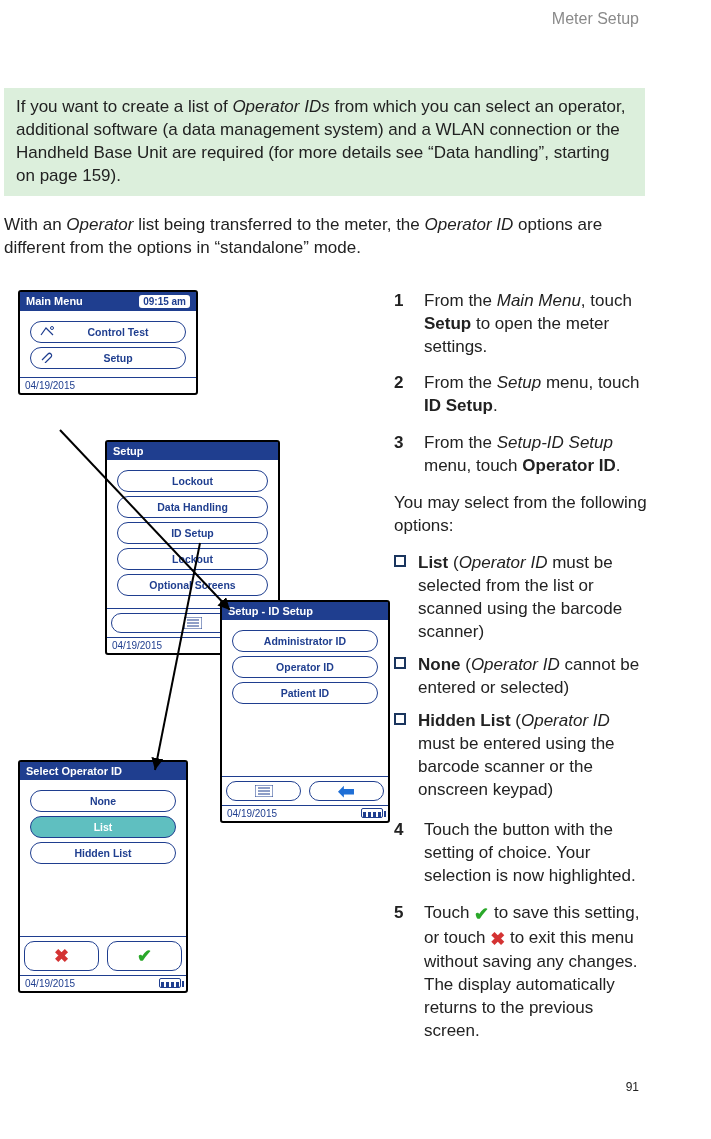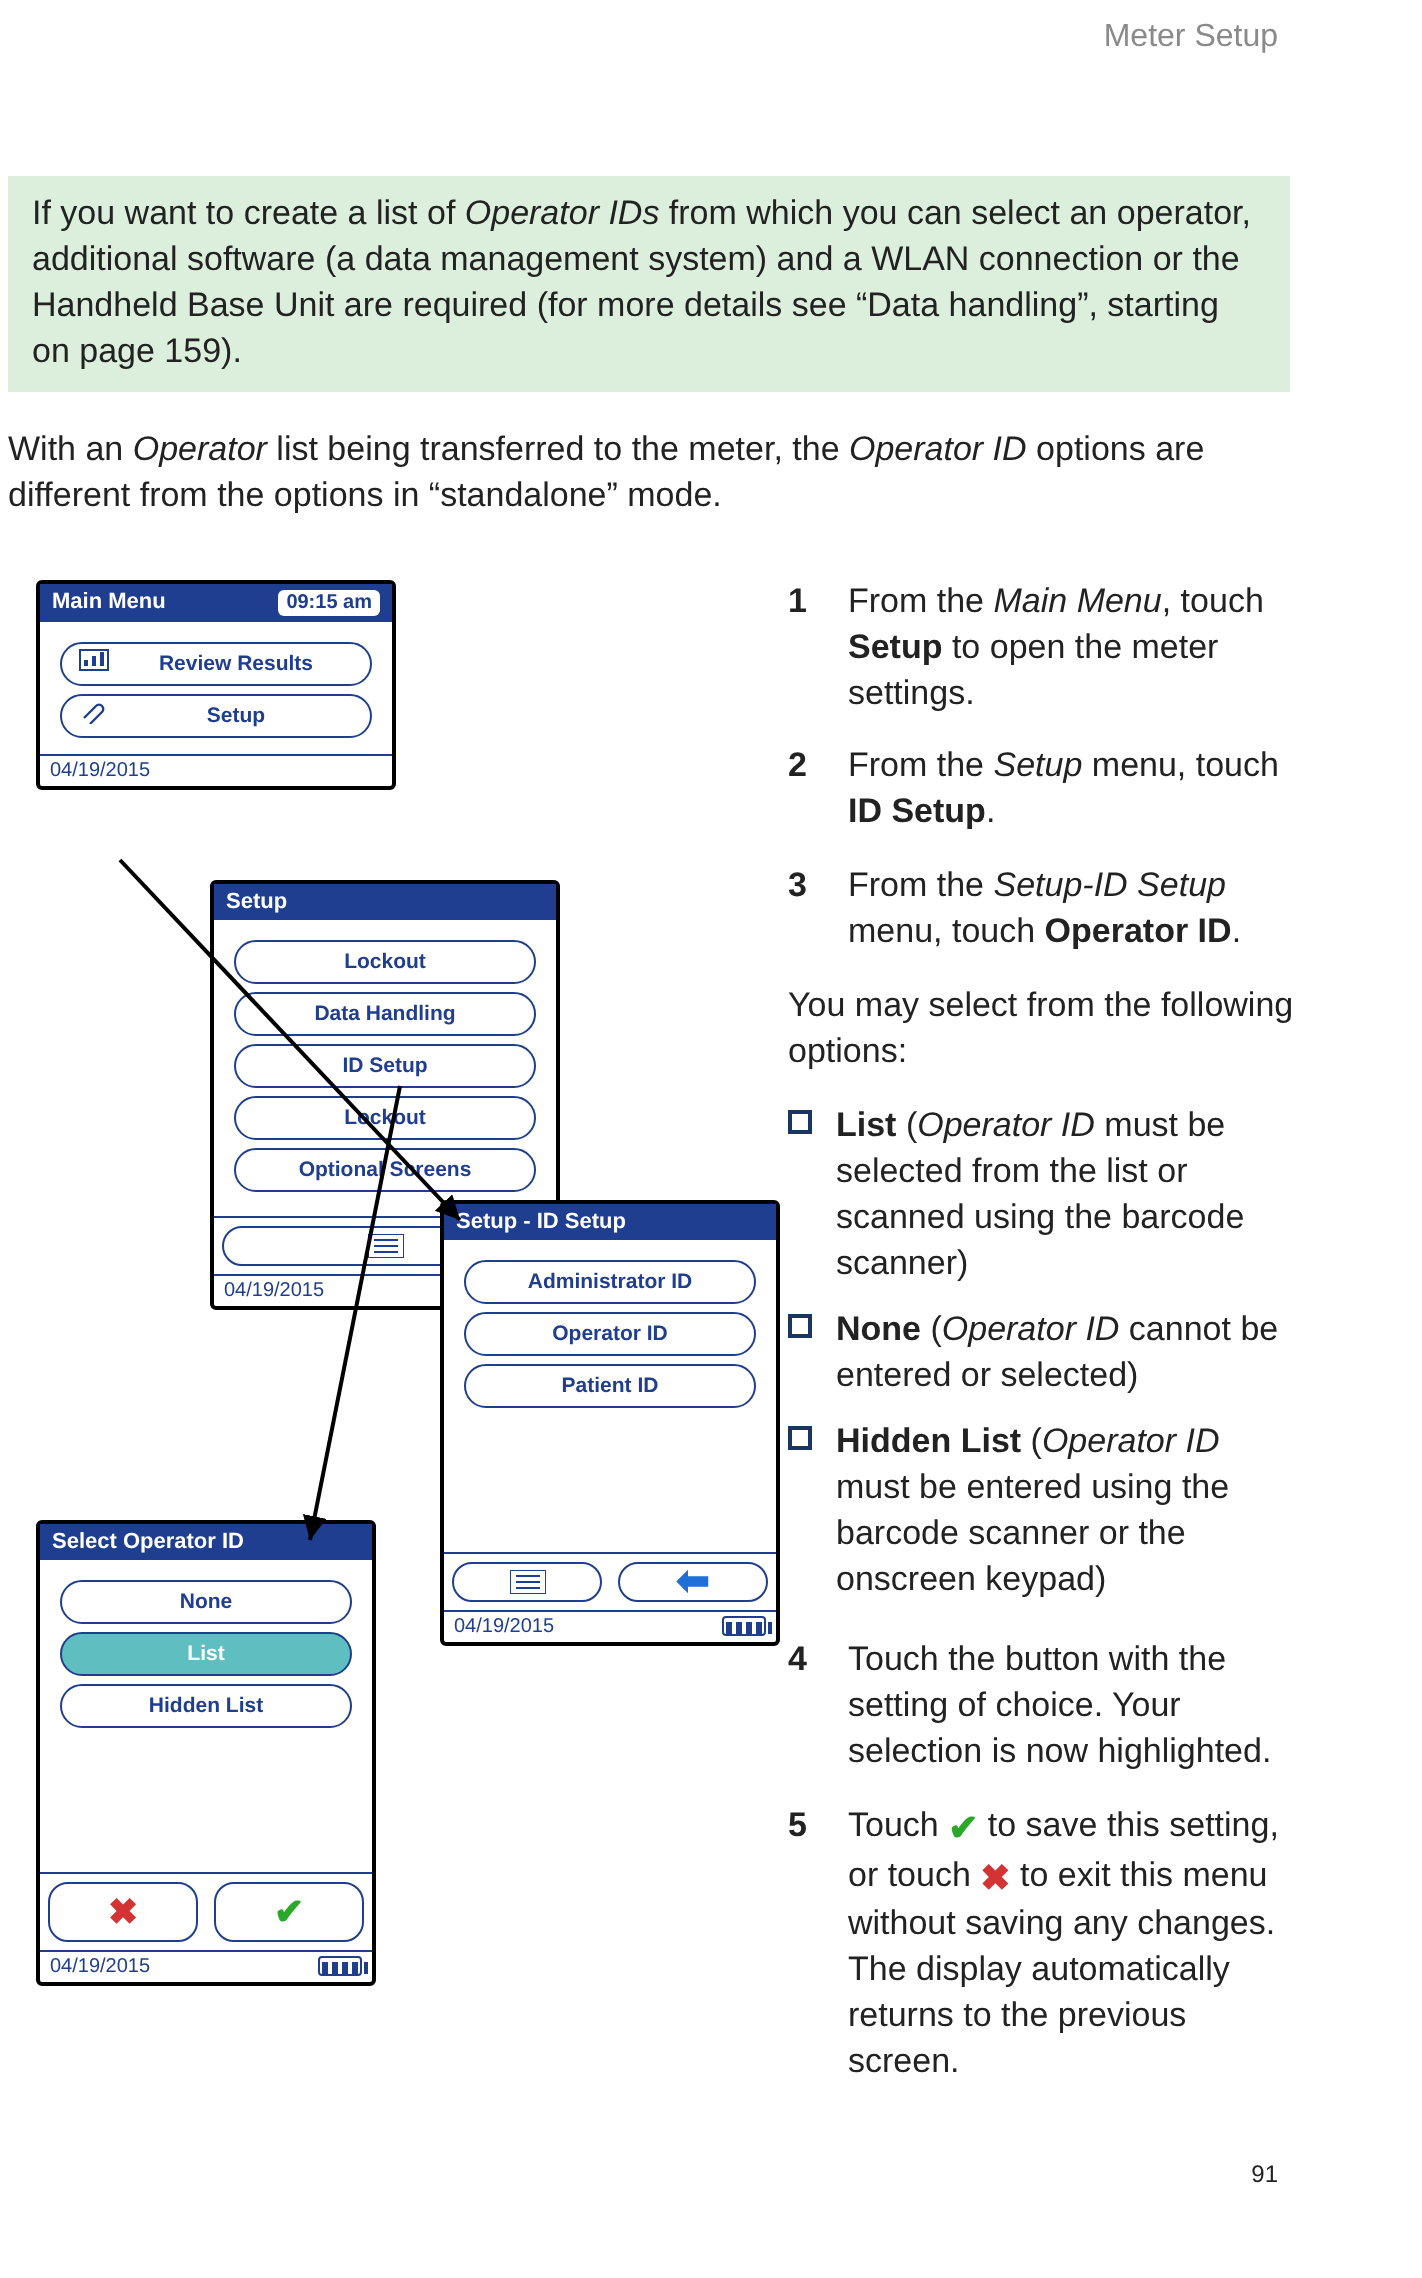--- a/index.html
+++ b/index.html
@@ -157,27 +157,25 @@
 
       <div class="device" id="dev-main">
         <div class="titlebar">
           <span>Main Menu</span>
           <span class="time">09:15 am</span>
         </div>
         <div class="body">
           <div class="item main-item">
             <span class="icon-left">
               <svg viewBox="0 0 16 12" width="16" height="12">
-                  <rect x="1" y="1" width="14" height="10" fill="none" stroke="#1f3e8f"></rect>
-                  <rect x="3" y="6" width="2" height="3" fill="#1f3e8f"></rect>
-                  <rect x="7" y="4" width="2" height="5" fill="#1f3e8f"></rect>
-                  <rect x="11" y="2" width="2" height="7" fill="#1f3e8f"></rect>
+                  <path d="M2 10 L7 3 L9 5 L14 10" fill="none" stroke="#1f3e8f" stroke-width="1.2"></path>
+                  <circle cx="13" cy="3" r="1.5" fill="none" stroke="#1f3e8f"></circle>
                 </svg>
             </span>
-            <span>Review Results</span>
+            <span>Control Test</span>
           </div>
           <div class="item main-item">
             <span class="icon-left">
               <svg viewBox="0 0 16 12" width="16" height="12">
                   <path d="M3 9 L9 3 A2 2 0 1 1 12 6 L6 12" fill="none" stroke="#1f3e8f" stroke-width="1.2"></path>
                 </svg>
             </span>
             <span>Setup</span>
           </div>
         </div>

